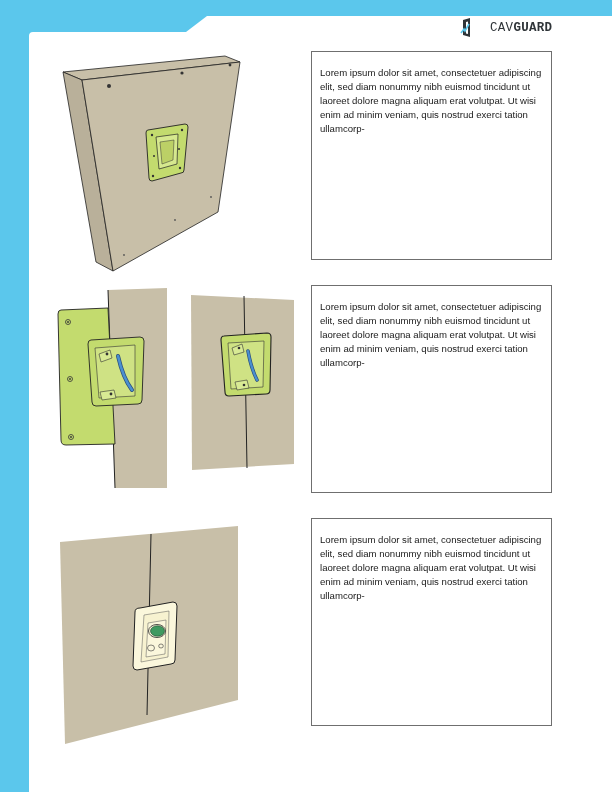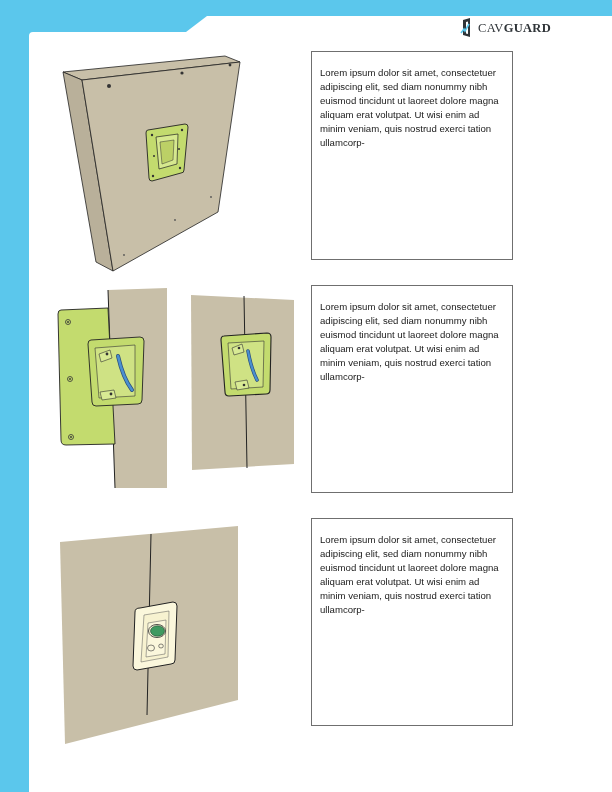--- a/index.html
+++ b/index.html
@@ -1,21 +1,21 @@
 <!DOCTYPE html>
 <html><head>
 <meta charset="utf-8">
 <style>
   html, body { margin:0; padding:0; }
   body { width:612px; height:792px; position:relative; overflow:hidden; background:#ffffff; font-family:"Liberation Sans", sans-serif; }
   .frame { position:absolute; left:0; top:0; width:612px; height:792px; }
   .logo { position:absolute; left:460px; top:16px; height:24px; display:flex; align-items:center; gap:4px; }
-  .logo-text { font-family:Liberation Serif, serif; font-size:12.5px; letter-spacing:0.3px; color:#2f3438; }
+  .logo-text { font-family:Liberation Mono, monospace; font-size:12.5px; letter-spacing:0.3px; color:#2f3438;margin-left:12px; }
   .logo-text .b { font-weight:bold; }
-  .textbox { position:absolute; left:311px; width:202px; border:1.5px solid #6f6f6f; background:#fff; box-sizing:border-box; padding:14px 5px 0 8px; }
+  .textbox { position:absolute; left:311px; width:241px; border:1.5px solid #6f6f6f; background:#fff; box-sizing:border-box; padding:14px 5px 0 8px; }
   .textbox p { margin:0; font-size:9.6px; line-height:14.1px; color:#1a1a1a; }
   .illus { position:absolute; }
 </style>
 </head>
 <body>
 
 <svg class="frame" viewBox="0 0 612 792" width="612" height="792">
   <path d="M0 0 H612 V16 H207 L186 32 H33 Q29 32 29 36 V792 H0 Z" fill="#5bc7ec"></path>
 </svg>
 

